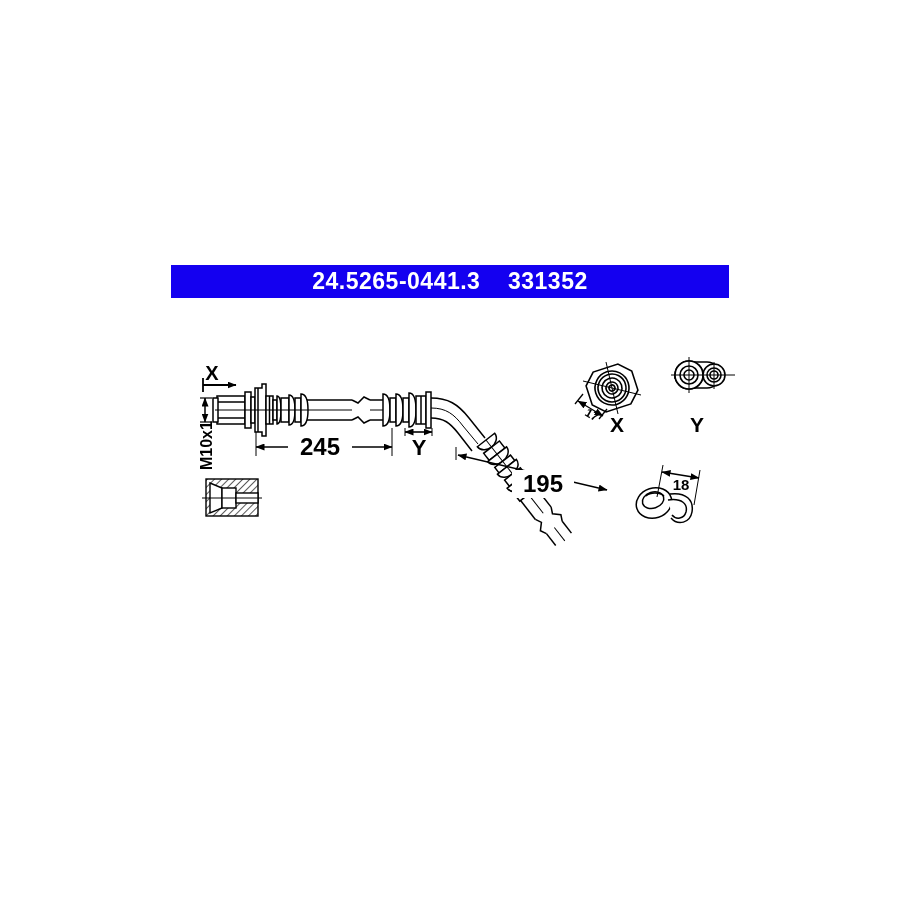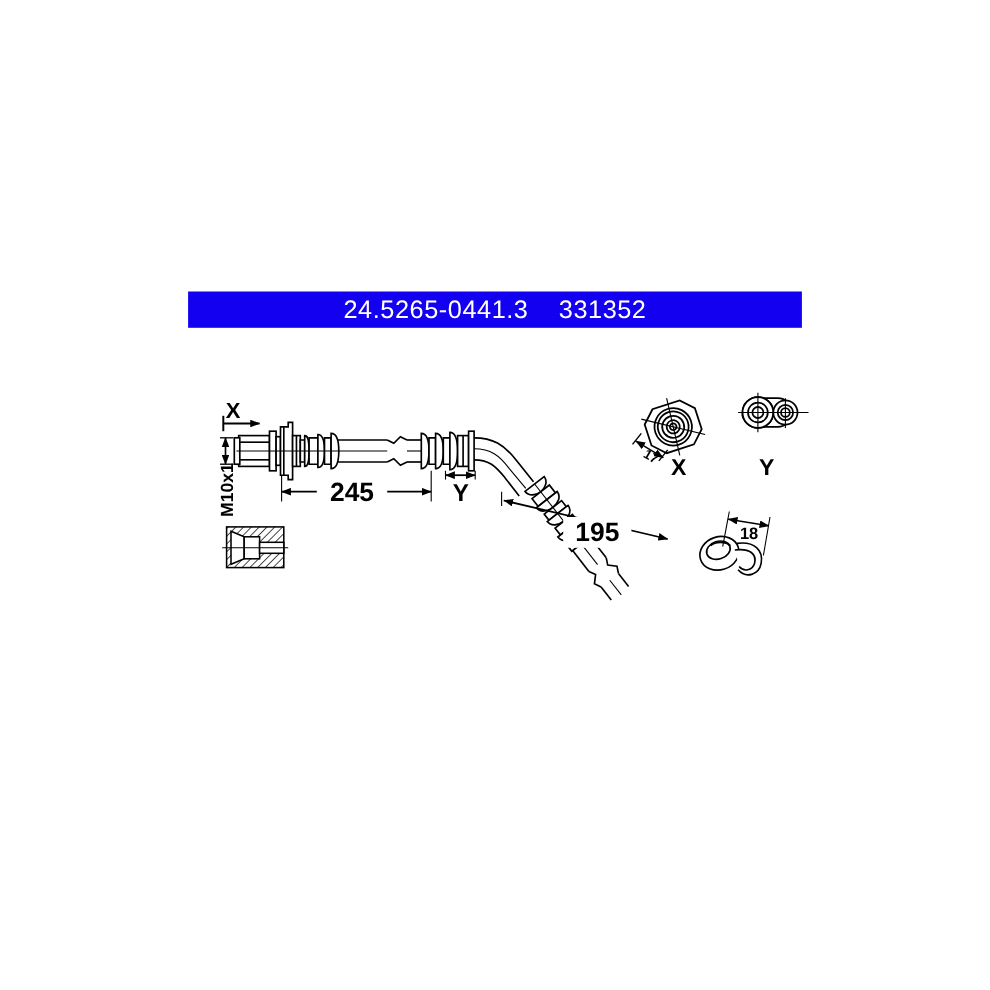--- a/index.html
+++ b/index.html
@@ -28,21 +28,21 @@
     height: 33px;
     background: #1400f0;
     display: flex;
     align-items: center;
     justify-content: center;
     box-sizing: border-box;
   }
   .title-text {
     color: #ffffff;
     font-family: "Liberation Sans", sans-serif;
-    font-weight: normal;
+    font-weight: bold;
     font-size: 23px;
     letter-spacing: 0.5px;
     white-space: pre;
   }
   .drawing-area {
     position: absolute;
     left: 0;
     top: 0;
     width: 900px;
     height: 900px;

